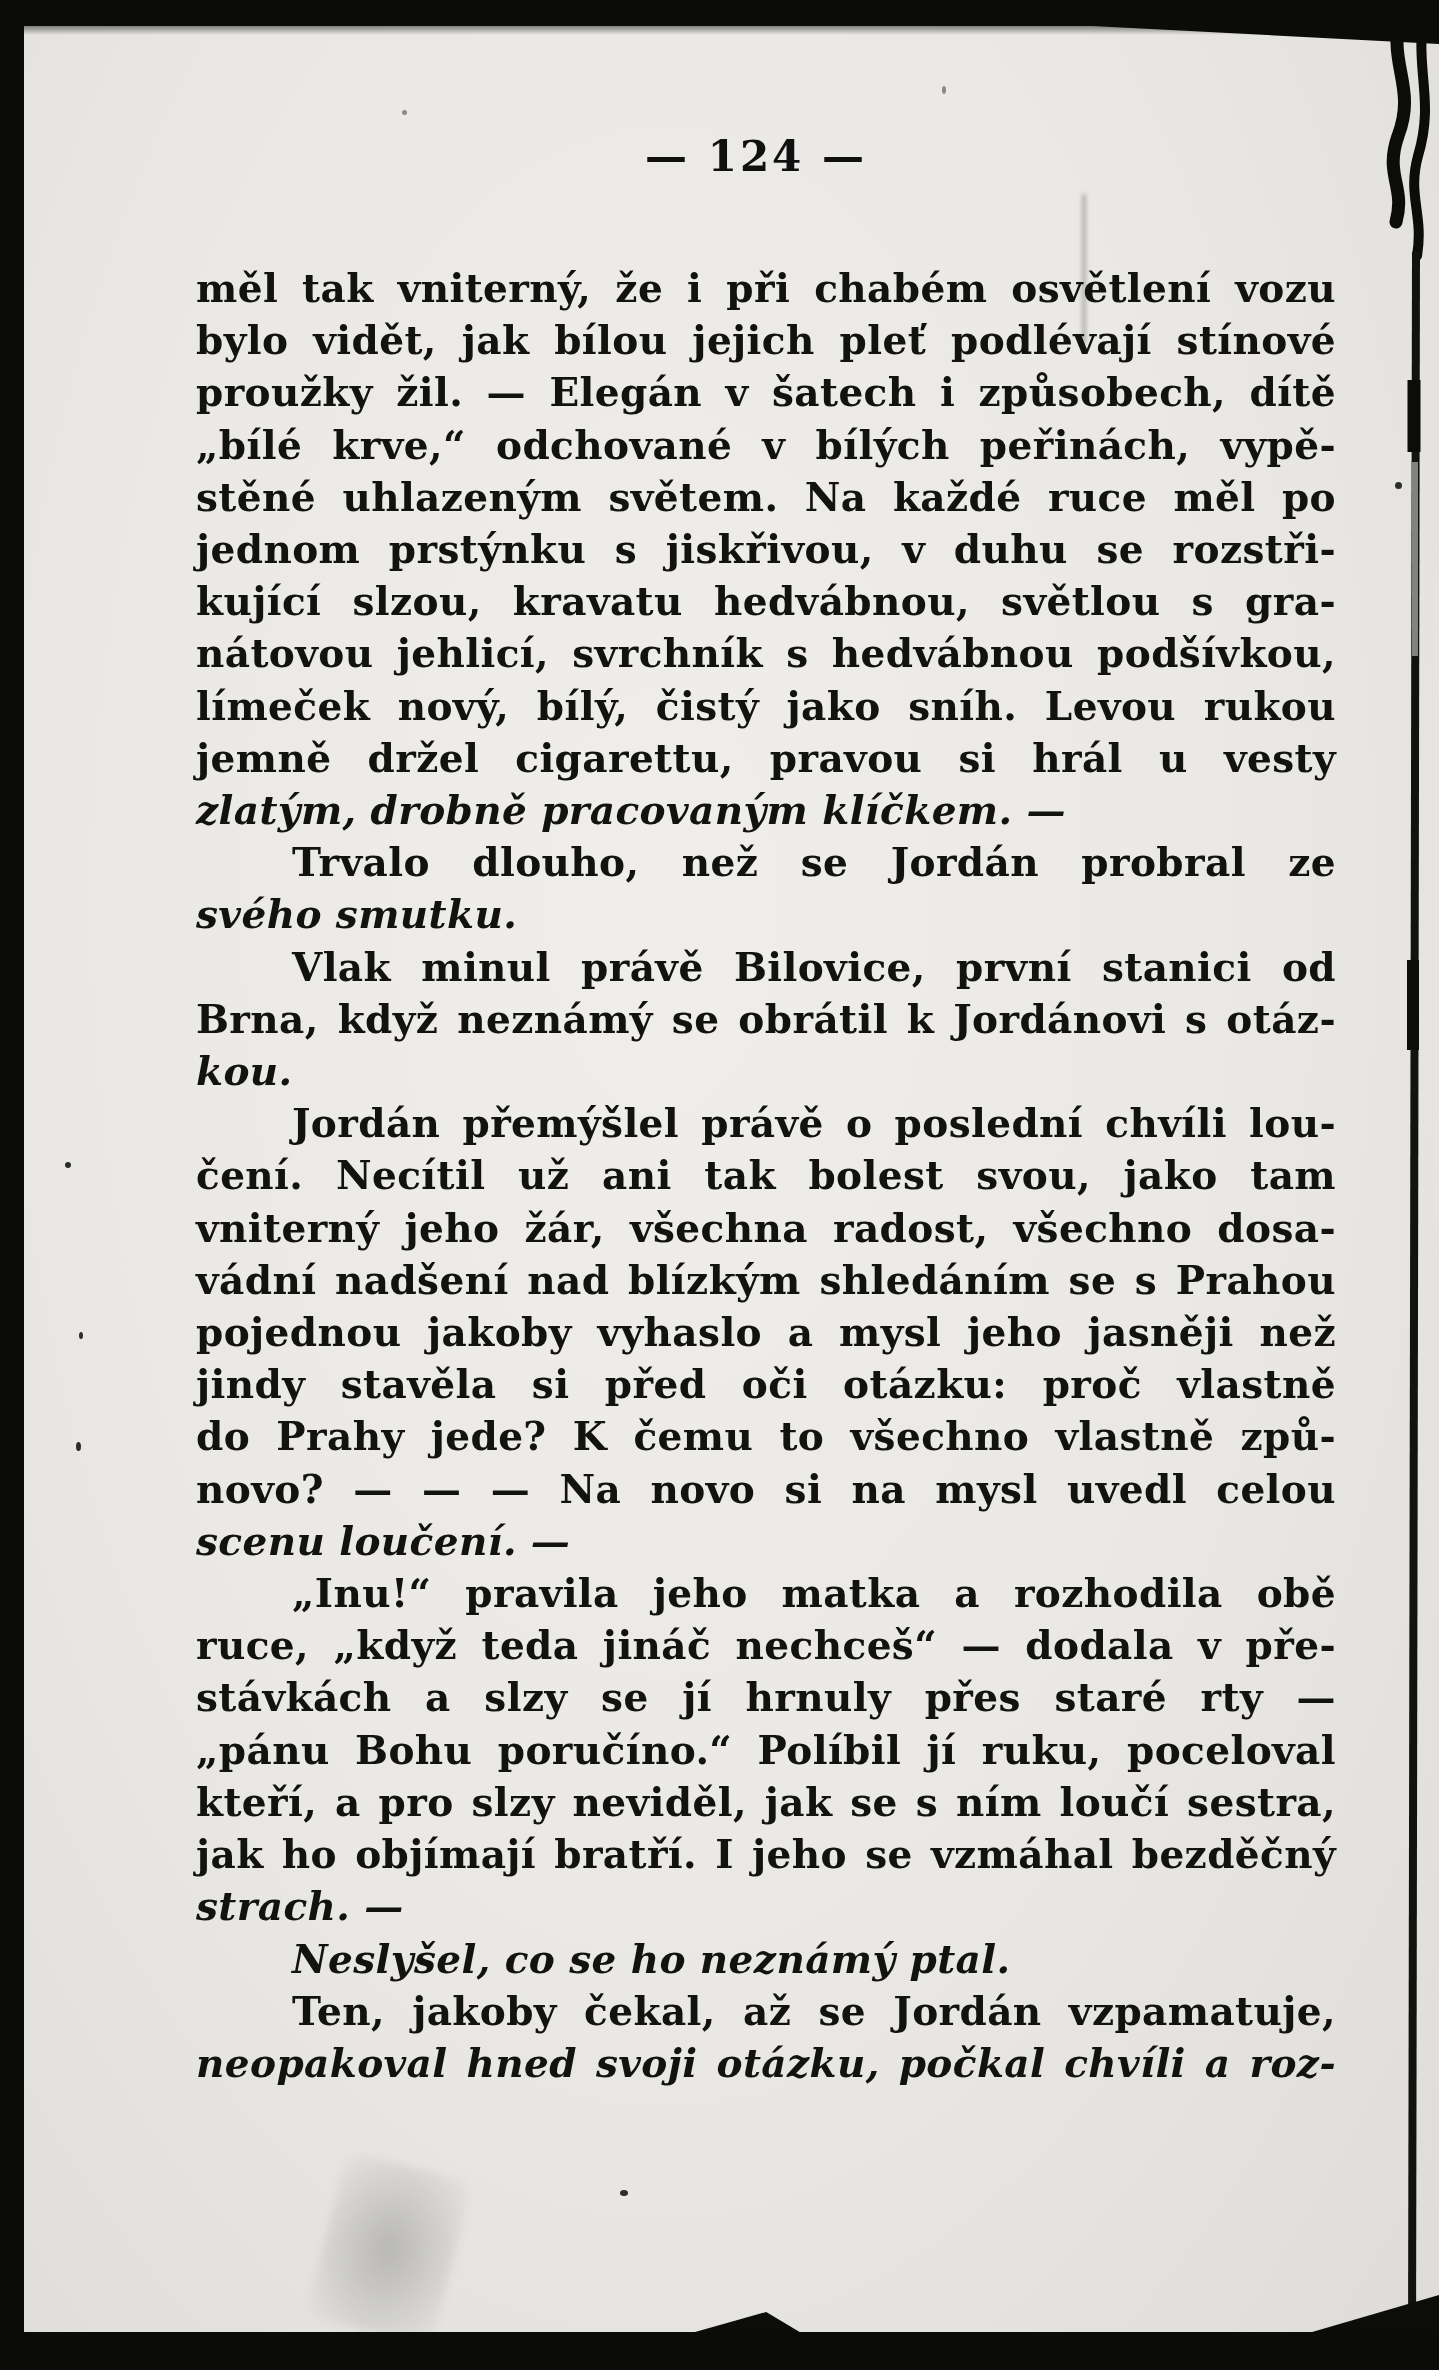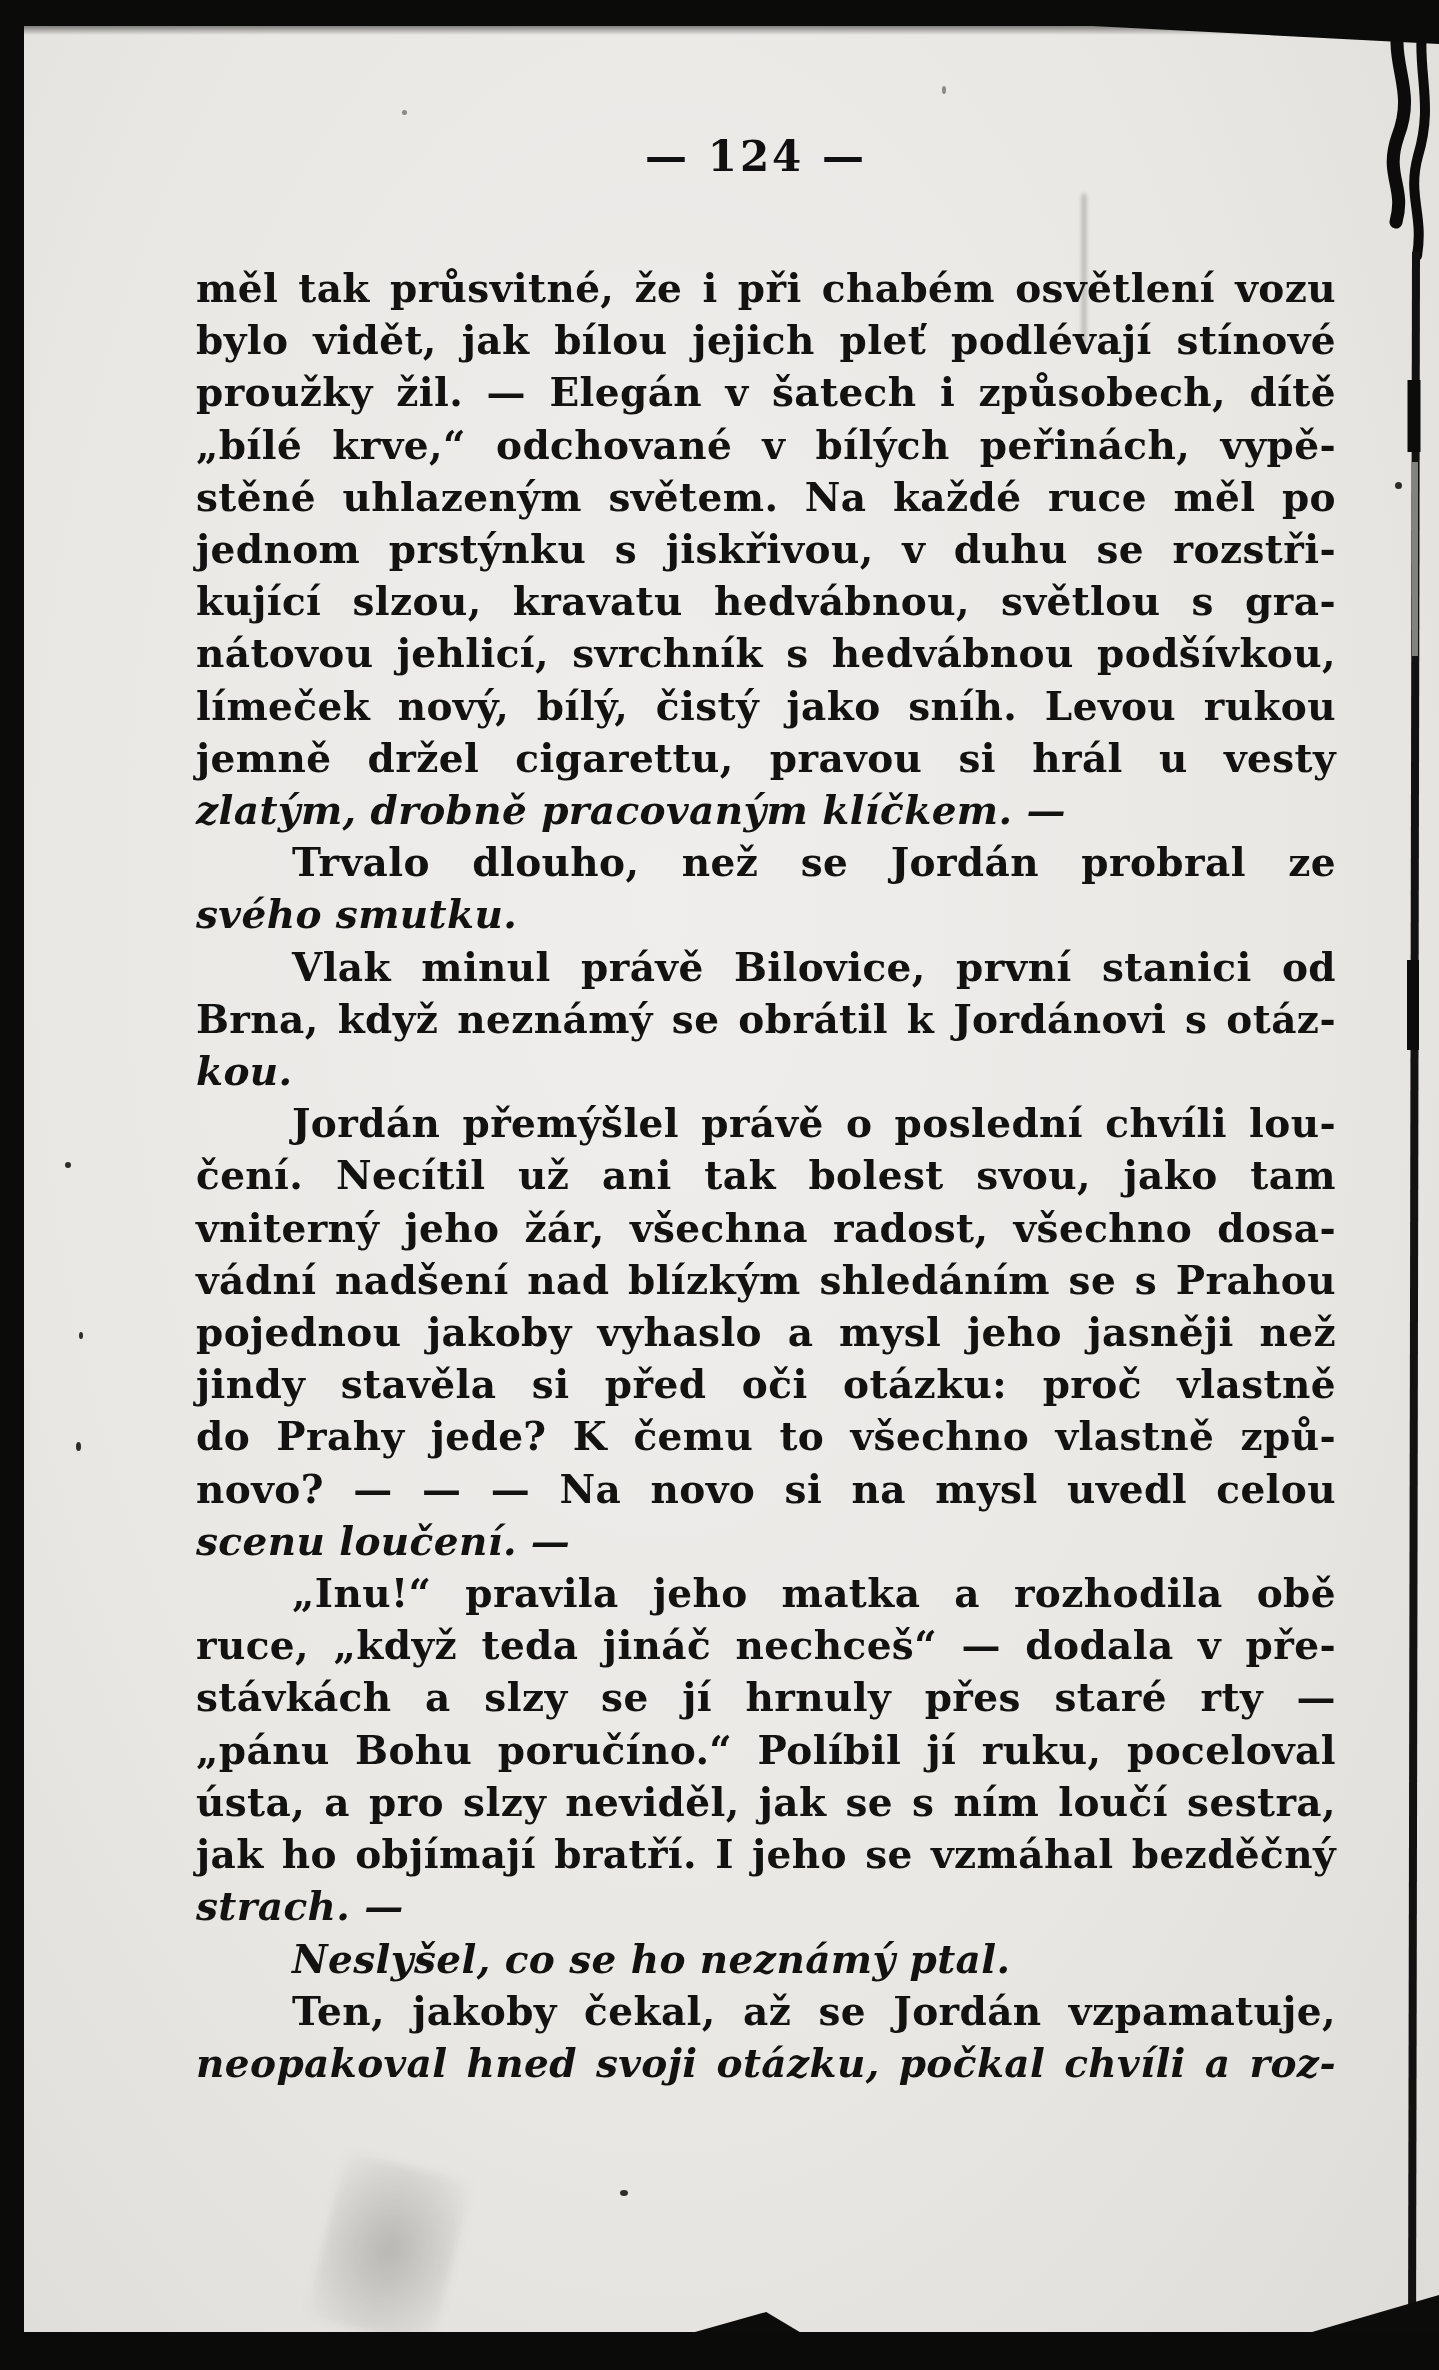--- a/index.html
+++ b/index.html
@@ -137,21 +137,21 @@
     <div class="speck" style="left:55px; top:1308px; width:4px; height:7px;"></div>
     <div class="speck" style="left:596px; top:2166px; width:8px; height:6px;"></div>
     <div class="speck" style="left:378px; top:86px; width:5px; height:5px; opacity:.5;"></div>
     <div class="speck" style="left:918px; top:62px; width:4px; height:8px; opacity:.5;"></div>
   </div>
 
   <div class="page-number">— 124 —</div>
 
   <div class="body-text">
       <div class="paragraph">
-        <div class="line first">měl tak průsvitné, že i při chabém osvětlení vozu</div>
+        <div class="line first">měl tak vniterný, že i při chabém osvětlení vozu</div>
         <div class="line">bylo vidět, jak bílou jejich pleť podlévají stínové</div>
         <div class="line">proužky žil. — Elegán v šatech i způsobech, dítě</div>
         <div class="line">„bílé krve,“ odchované v bílých peřinách, vypě-</div>
         <div class="line">stěné uhlazeným světem. Na každé ruce měl po</div>
         <div class="line">jednom prstýnku s jiskřivou, v duhu se rozstři-</div>
         <div class="line">kující slzou, kravatu hedvábnou, světlou s gra-</div>
         <div class="line">nátovou jehlicí, svrchník s hedvábnou podšívkou,</div>
         <div class="line">límeček nový, bílý, čistý jako sníh. Levou rukou</div>
         <div class="line">jemně držel cigarettu, pravou si hrál u vesty</div>
         <div class="line last">zlatým, drobně pracovaným klíčkem. —</div>
@@ -174,21 +174,21 @@
         <div class="line">jindy stavěla si před oči otázku: proč vlastně</div>
         <div class="line">do Prahy jede? K čemu to všechno vlastně způ-</div>
         <div class="line">novo? — — — Na novo si na mysl uvedl celou</div>
         <div class="line last">scenu loučení. —</div>
       </div>
       <div class="paragraph indent">
         <div class="line first">„Inu!“ pravila jeho matka a rozhodila obě</div>
         <div class="line">ruce, „když teda jináč nechceš“ — dodala v pře-</div>
         <div class="line">stávkách a slzy se jí hrnuly přes staré rty —</div>
         <div class="line">„pánu Bohu poručíno.“ Políbil jí ruku, poceloval</div>
-        <div class="line">ústa, a pro slzy neviděl, jak se s ním loučí sestra,</div>
+        <div class="line">kteří, a pro slzy neviděl, jak se s ním loučí sestra,</div>
         <div class="line">jak ho objímají bratří. I jeho se vzmáhal bezděčný</div>
         <div class="line last">strach. —</div>
       </div>
       <div class="paragraph indent">
         <div class="line first last">Neslyšel, co se ho neznámý ptal.</div>
       </div>
       <div class="paragraph indent cont">
         <div class="line first">Ten, jakoby čekal, až se Jordán vzpamatuje,</div>
         <div class="line last">neopakoval hned svoji otázku, počkal chvíli a roz-</div>
       </div>

